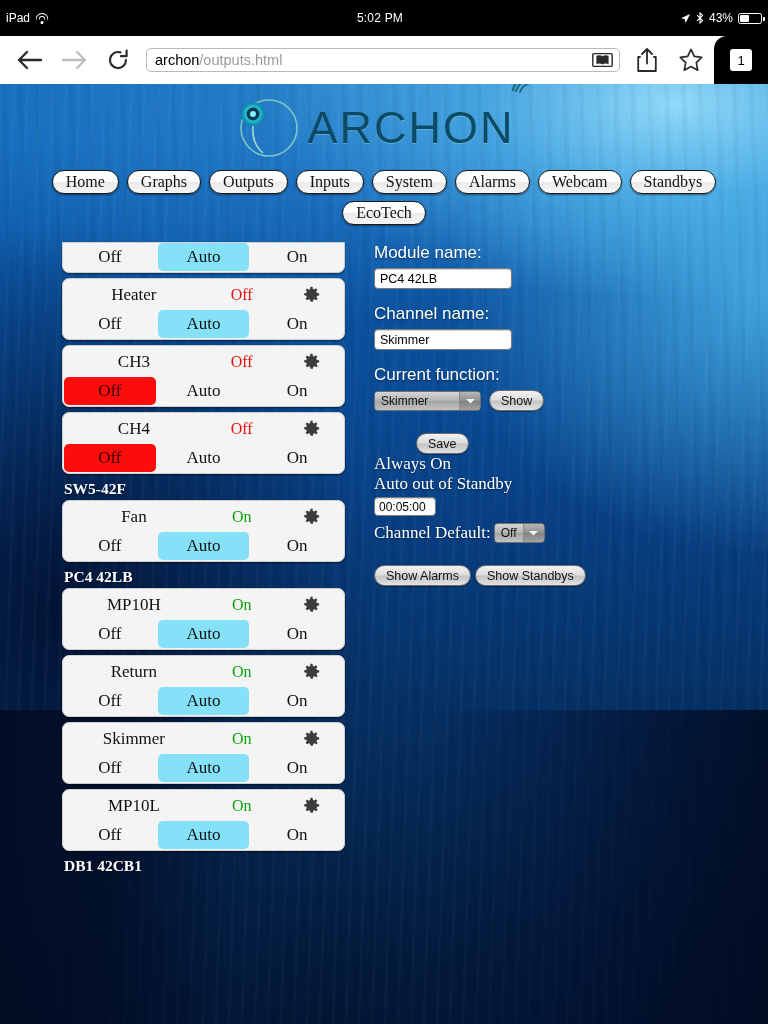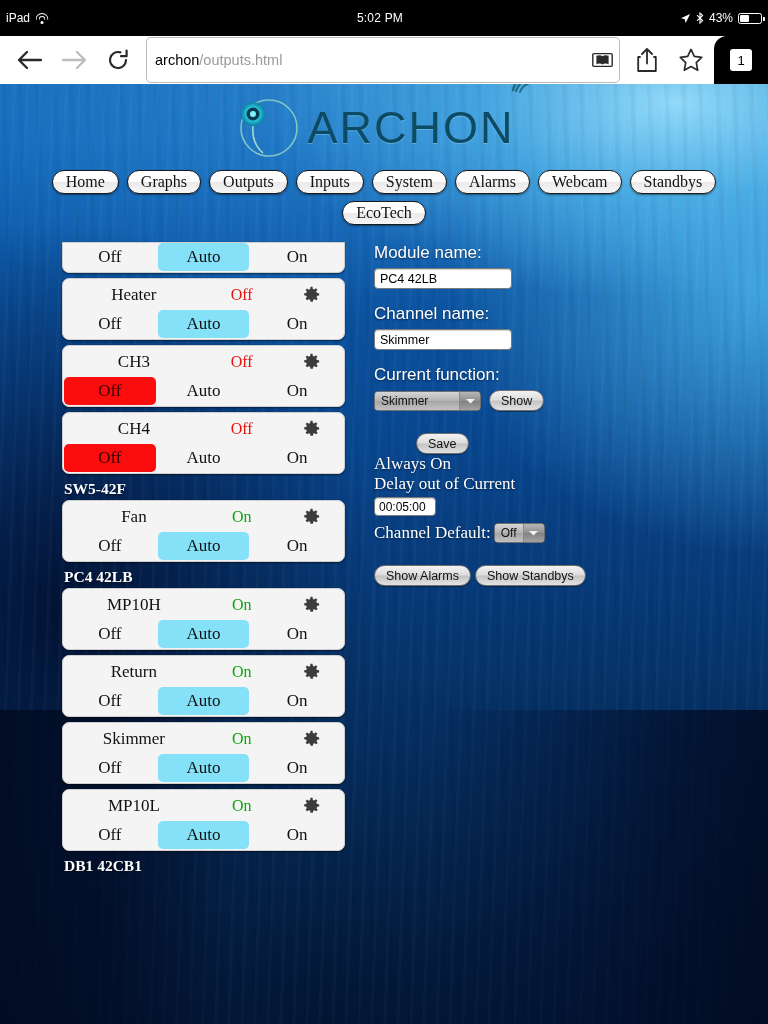--- a/index.html
+++ b/index.html
@@ -61,21 +61,21 @@
     display: flex; align-items: center; padding: 0 0 0 8px;
     position: relative;
     font-family: "Liberation Sans", sans-serif;
   }
   .nav-btn {
     width: 44px; height: 44px; display: flex; align-items: center; justify-content: center;
     background: none; border: none; cursor: pointer;
   }
   .nav-btn svg { display: block; }
   .url-field {
-    flex: 1; height: 46px; margin: 0 6px;
+    flex: 1; height: 24px; margin: 0 6px;
     border: 1px solid #b9b9b9; border-radius: 5px; background: #fff;
     display: flex; align-items: center; padding: 0 8px;
     font-size: 14.5px; color: #000; position: relative;
   }
   .url-text { color: #000; white-space: nowrap; }
   .url-text .dim { color: #9a9a9a; }
   .reader-ico {
     position: absolute; right: 6px; top: 50%; transform: translateY(-50%);
     width: 21px; height: 16px;
   }
@@ -559,21 +559,21 @@
                 </svg>
             </div>
           </div>
           <div class="btn-gray">Show</div>
         </div>
 
         <div class="spacer-20"></div>
         <div class="btn-gray btn-save">Save</div>
 
         <div class="info-line">Always On</div>
-        <div class="info-line">Delay out of Current</div>
+        <div class="info-line">Auto out of Standby</div>
         <input class="time-input" value="00:05:00" style="">
 
         <div class="chdef-row">
           <span class="info-line">Channel Default:</span>
           <div class="sel narrow">
             <div class="sel-val">Off</div>
             <div class="sel-arrow">
               <svg width="11" height="8" viewBox="0 0 11 8">
                   <path d="M1 2 L5.5 6.5 L10 2 Z" fill="#f2f2f2"></path>
                 </svg>

